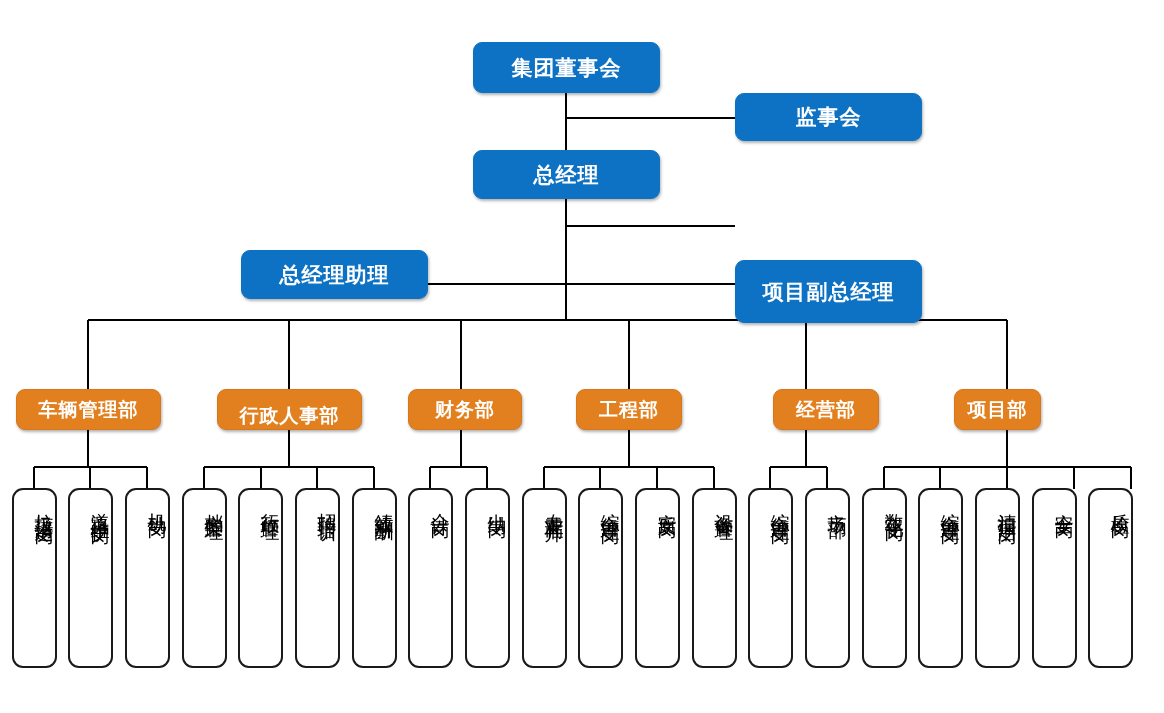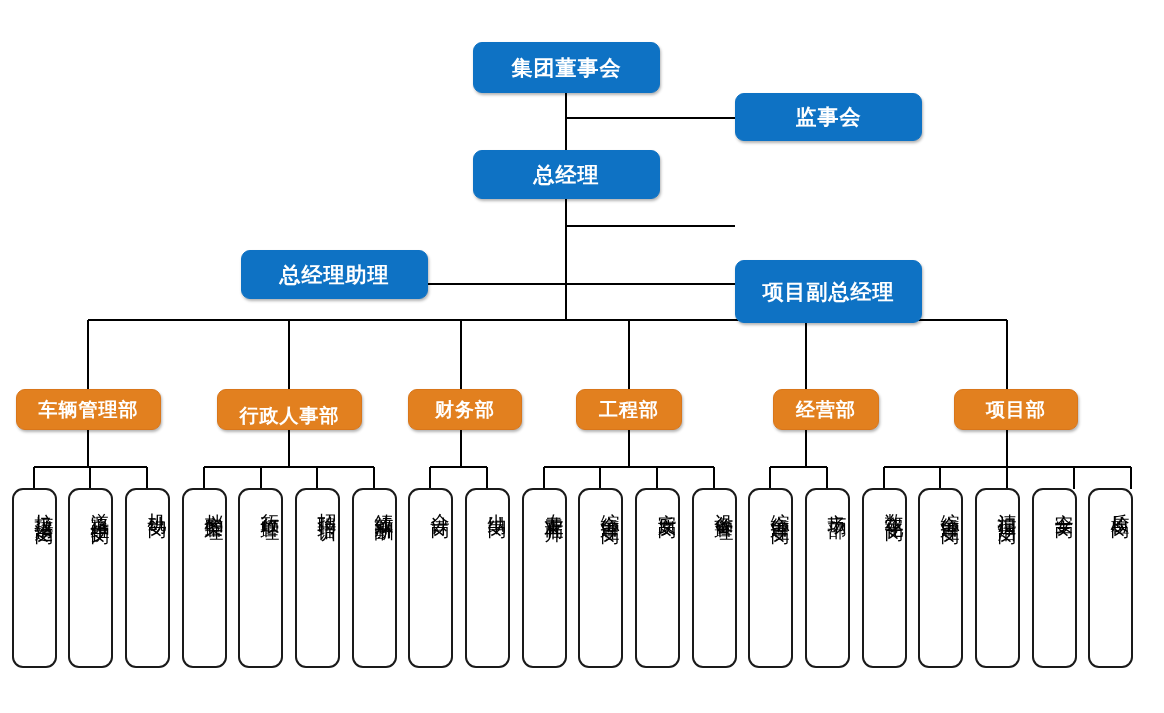--- a/index.html
+++ b/index.html
@@ -181,21 +181,21 @@
   </div>
 
   <div class="node orange" style="left:576px;top:389px;width:106px;height:41px;text-align:center;">
     <span>工程部</span>
   </div>
 
   <div class="node orange" style="left:753px;top:389px;width:106px;height:41px;margin-left:20px;">
     <span>经营部</span>
   </div>
 
-  <div class="node orange" style="left:954px;top:389px;width:124px;height:41px;text-align:center;">
+  <div class="node orange" style="left:954px;top:389px;width:87px;height:41px;text-align:center;">
     <span>项目部</span>
   </div>
 
   <div class="node leaf" style="left:12px;top:488px;width:45px;height:180px;">
     <span class="leaf-text">垃圾清运岗</span>
   </div>
   <div class="node leaf" style="left:68px;top:488px;width:45px;height:180px;">
     <span class="leaf-text">道路维护岗</span>
   </div>
   <div class="node leaf" style="left:125px;top:488px;width:45px;height:180px;">

